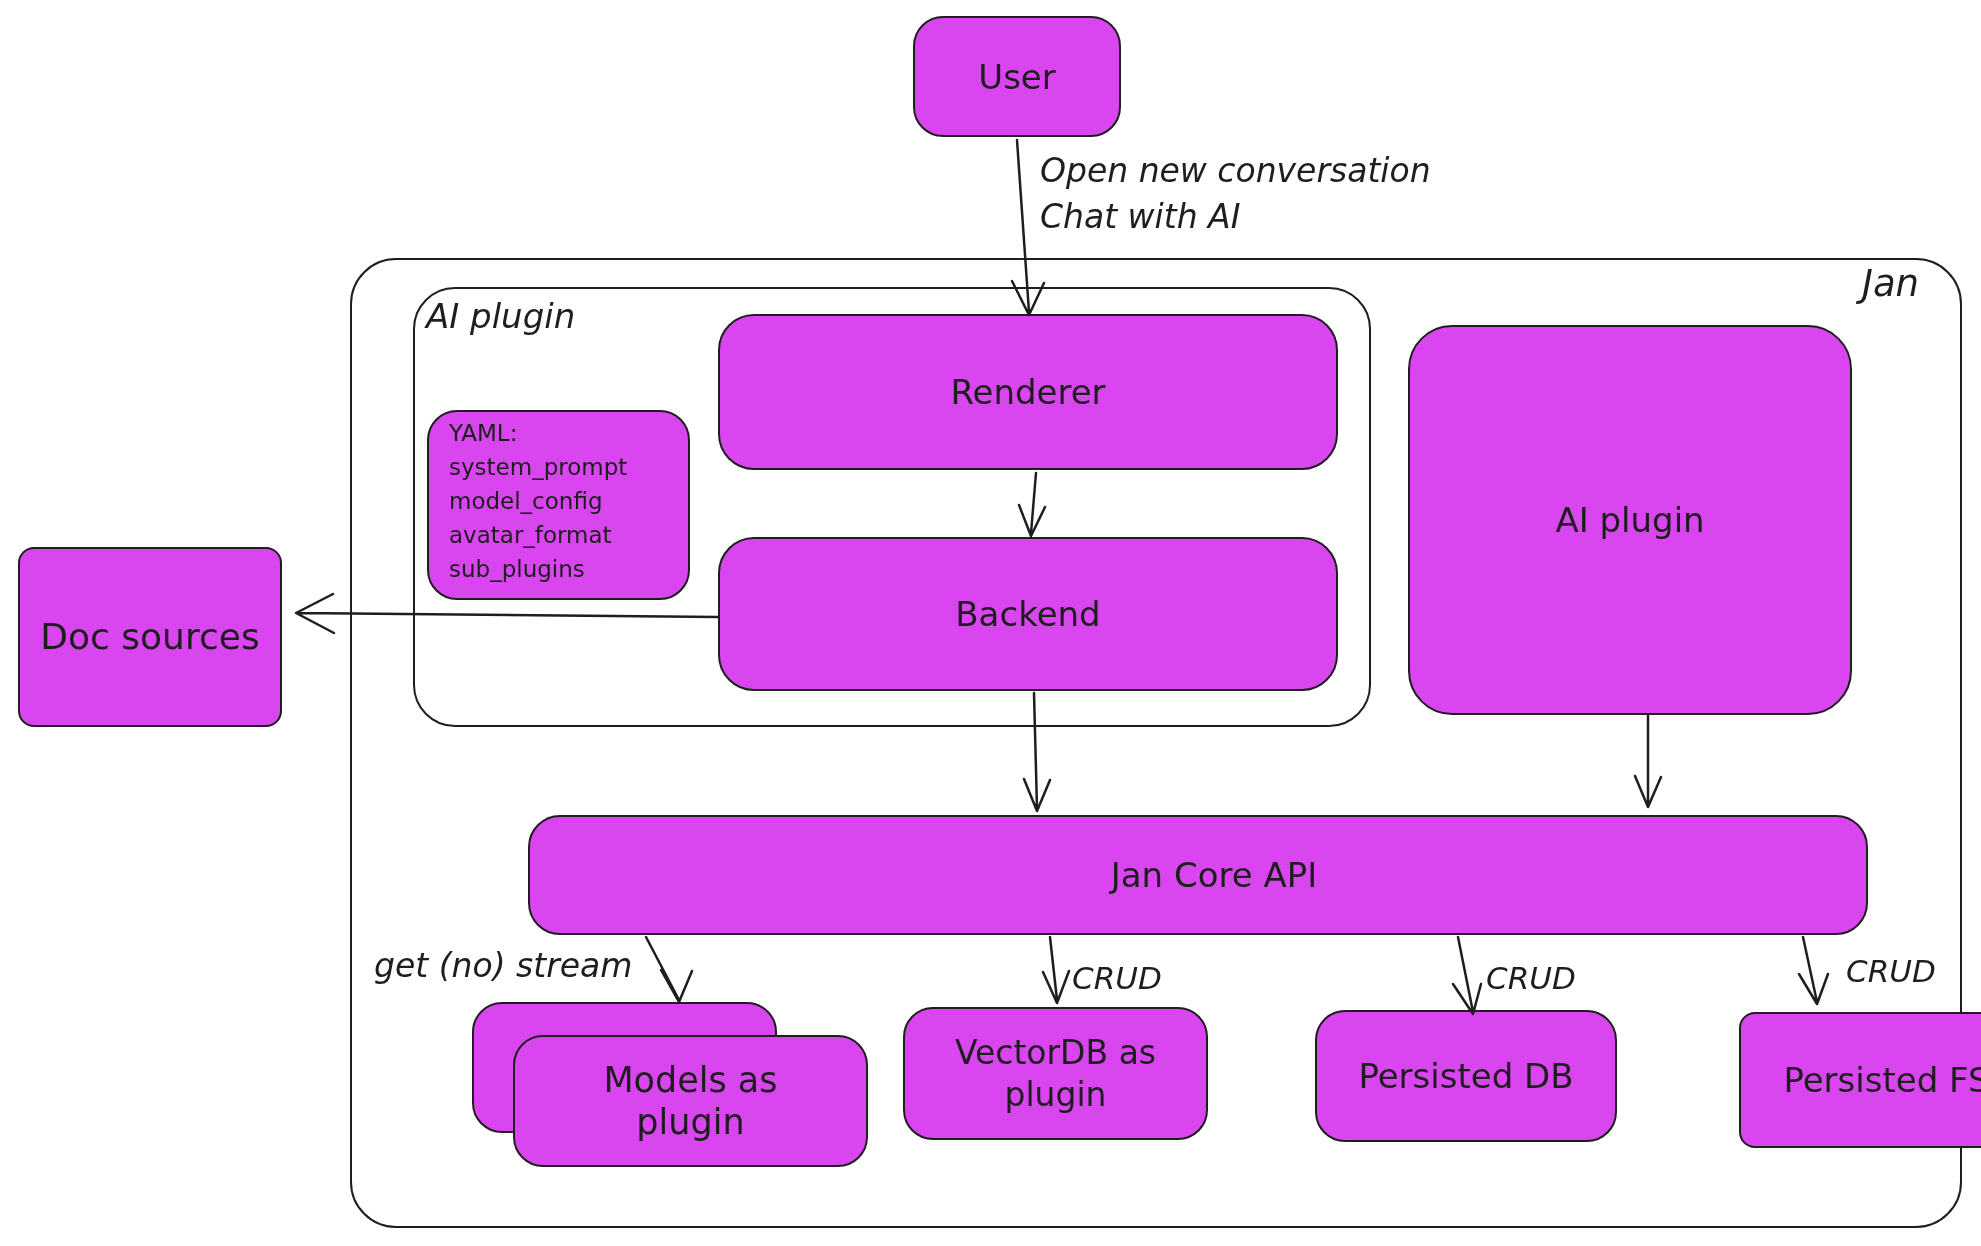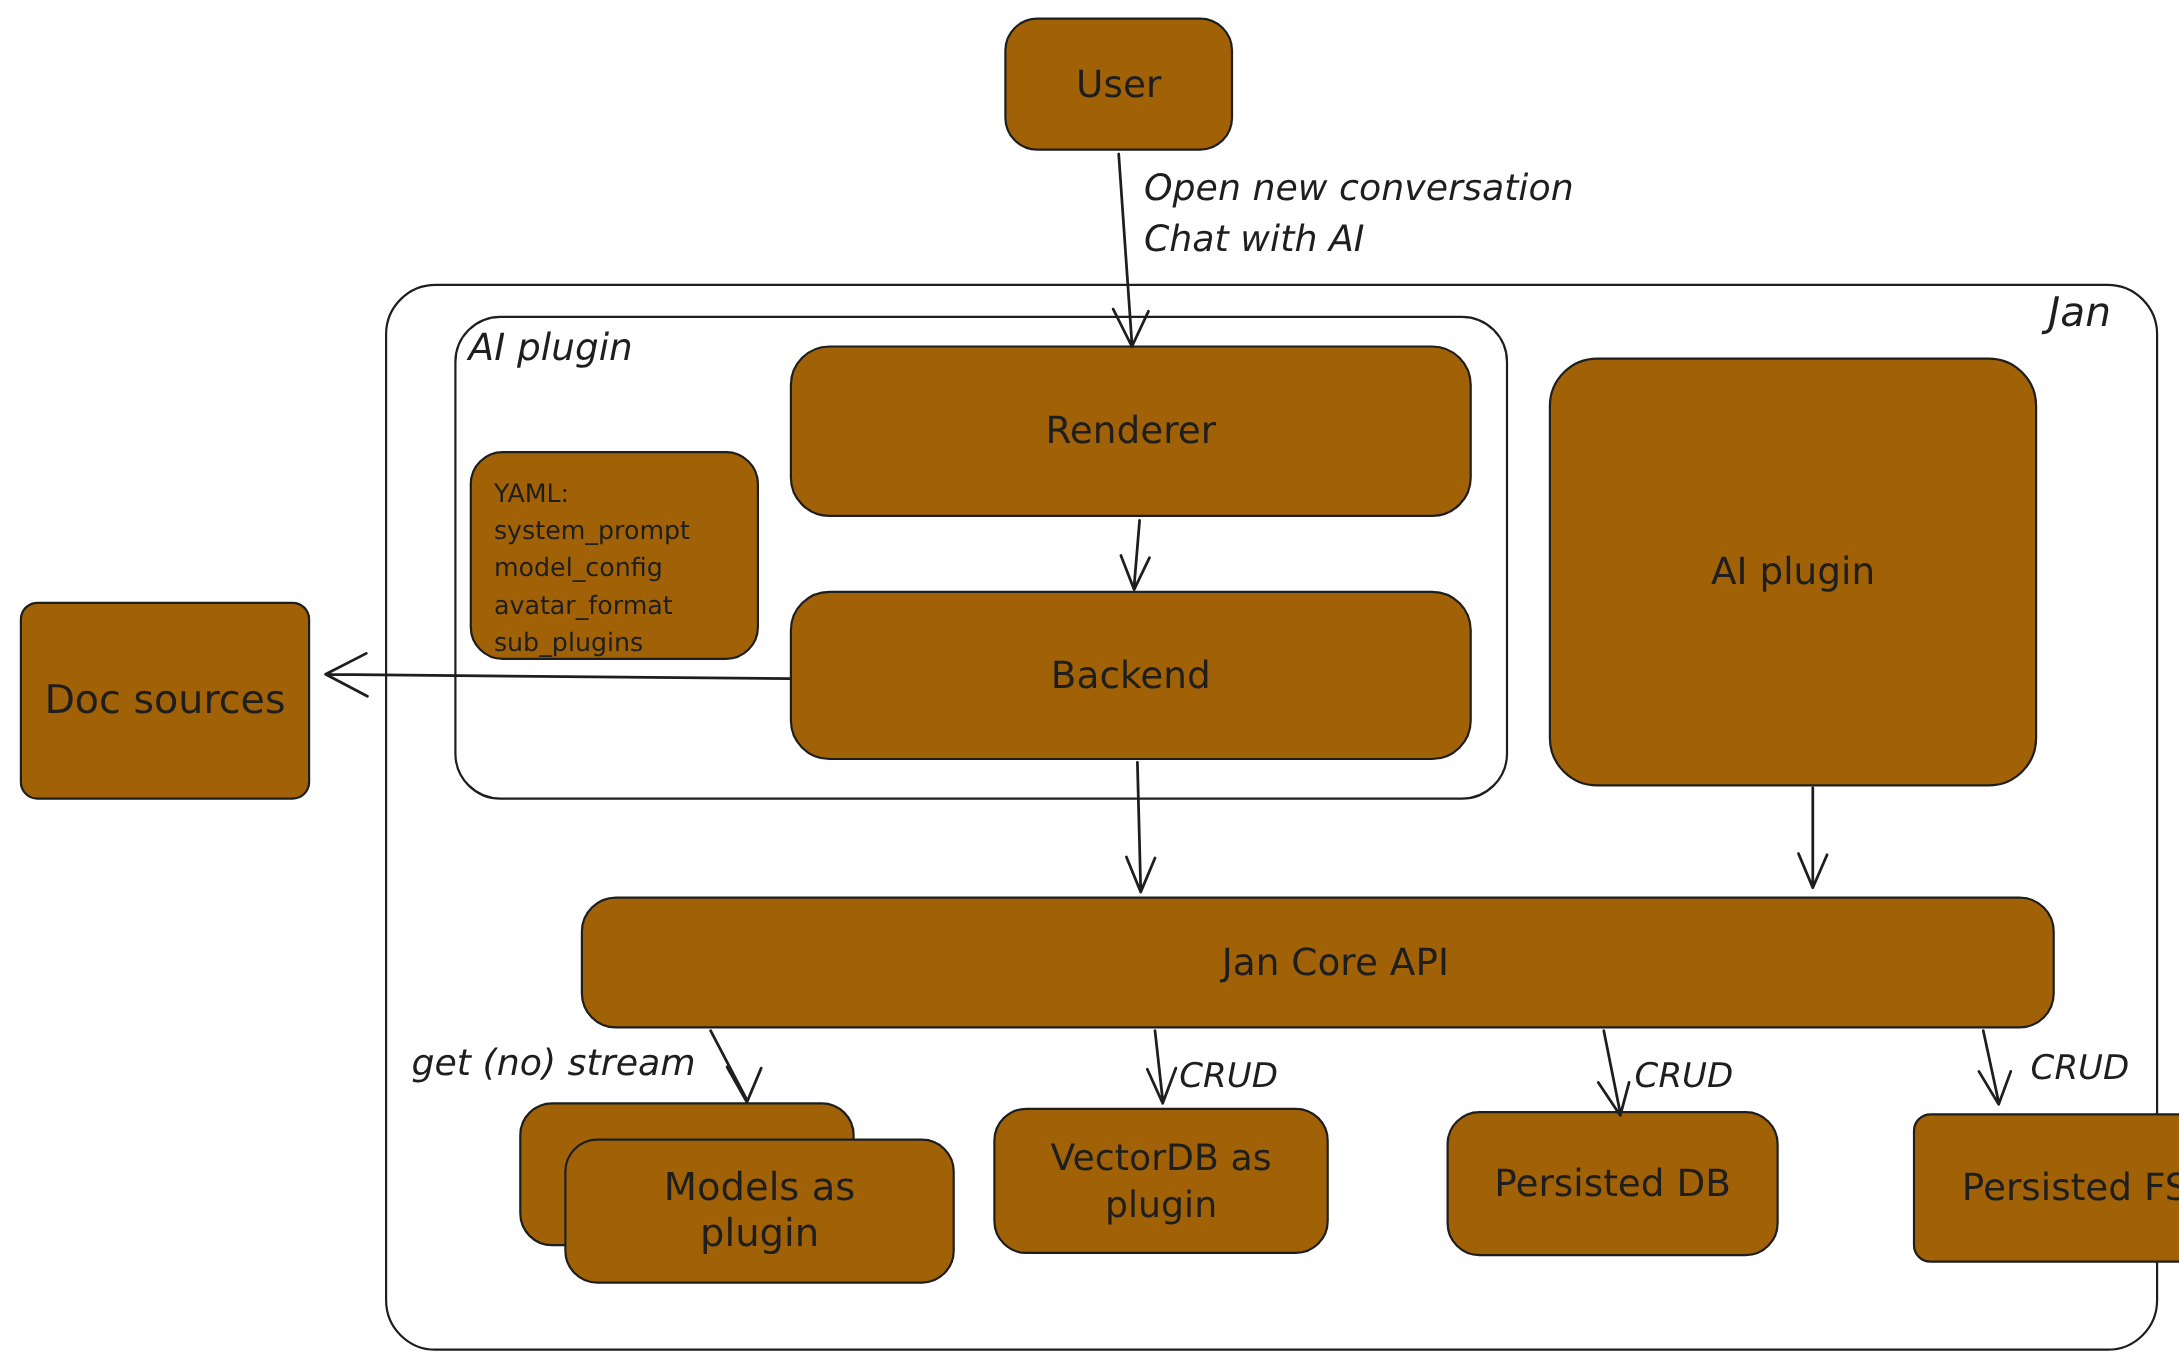--- a/index.html
+++ b/index.html
@@ -8,21 +8,21 @@
     width: 1981px;
     height: 1246px;
     background: #ffffff;
     font-family: "DejaVu Sans", sans-serif;
     color: #1e1e1e;
     overflow: hidden;
   }
   .box {
     position: absolute;
     border: 2.5px solid #1e1e1e;
-    background: #a16207;
+    background: #d946ef;
     box-sizing: border-box;
     display: flex;
     align-items: center;
     justify-content: center;
     text-align: center;
   }
   .group { background: transparent; }
   .label {
     position: absolute;
     white-space: nowrap;
@@ -63,21 +63,21 @@
   <div class="box group" style="left:350px; top:258px; width:1612px; height:970px; border-radius:46px;"></div>
   <div class="label" style="left:1862px; top:262px; font-size:37px;">Jan</div>
 
   <div class="box group" style="left:413px; top:287px; width:958px; height:440px; border-radius:42px;"></div>
   <div class="label" style="left:426px; top:296px; font-size:34px;">AI plugin</div>
 
   <div class="box" style="left:718px; top:314px; width:620px; height:156px; border-radius:36px;">
     <div class="node-text">Renderer</div>
   </div>
 
-  <div class="box" style="left:427px; top:410px; width:263px; height:190px; border-radius:30px; align-items:flex-start; justify-content:flex-start; padding:20px 0 0 20px;">
+  <div class="box" style="left:427px; top:410px; width:263px; height:190px; border-radius:30px; align-items:flex-start; justify-content:flex-start; padding:4px 0 0 20px;">
     <div class="note-text">
       <div>YAML:</div>
       <div>system_prompt</div>
       <div>model_config</div>
       <div>avatar_format</div>
       <div>sub_plugins</div>
     </div>
   </div>
 
   <div class="box" style="left:718px; top:537px; width:620px; height:154px; border-radius:36px;">

